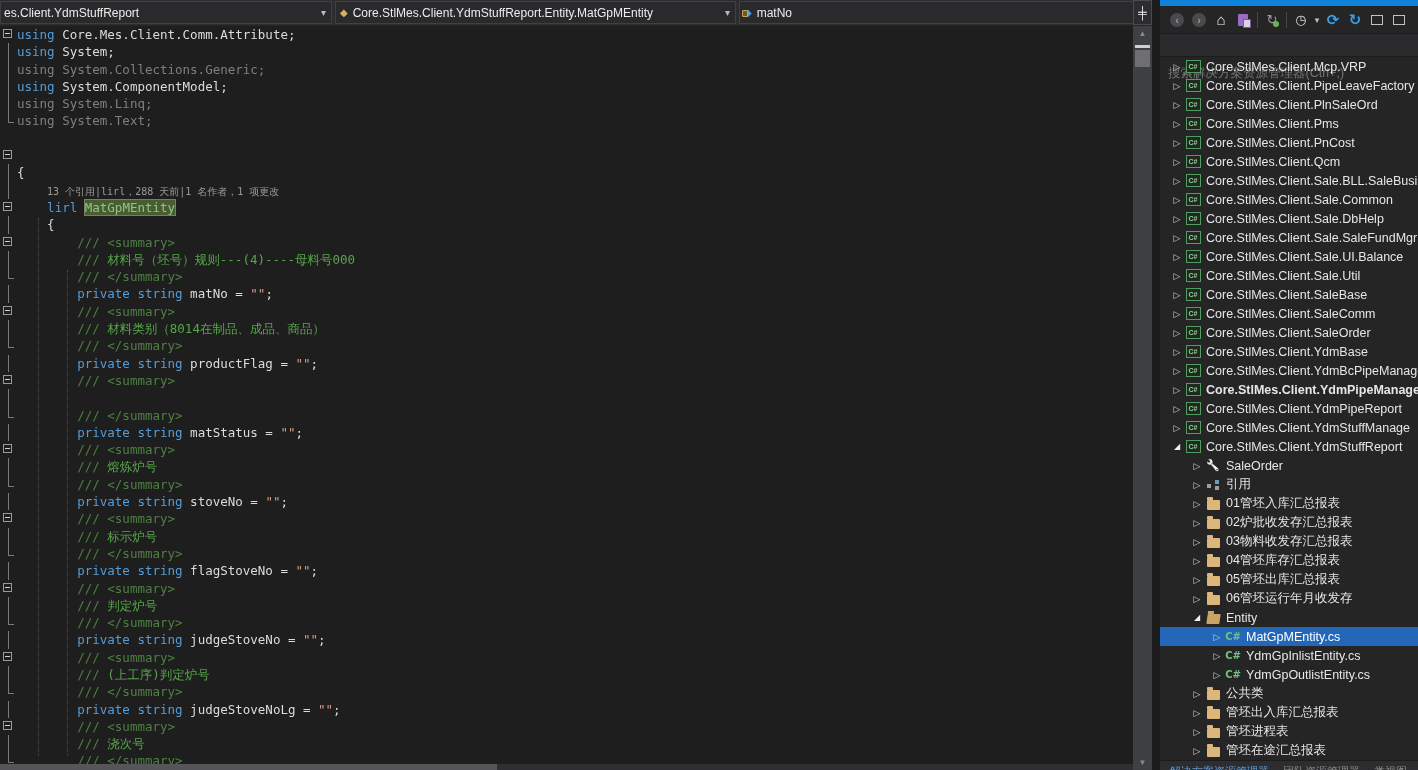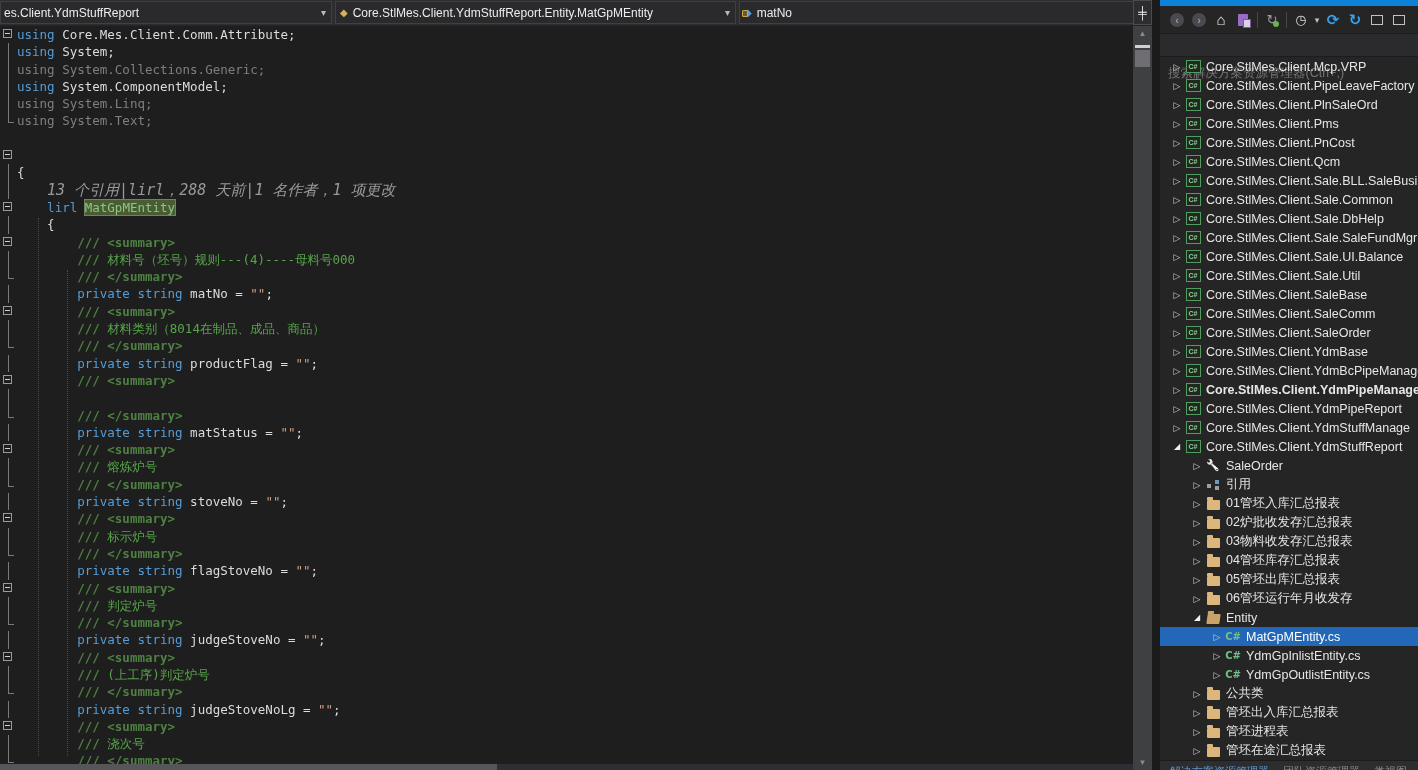--- a/index.html
+++ b/index.html
@@ -29,22 +29,22 @@
   .cline{display:flex;height:17.3px;line-height:17.3px;}
   .gut{position:relative;flex:0 0 17px;}
   .gut.v::before{content:"";position:absolute;left:8px;top:0;bottom:0;width:1px;background:#7a7a7a;}
   .gut.e::before{content:"";position:absolute;left:8px;top:0;height:11px;width:1px;background:#7a7a7a;}
   .gut.e::after{content:"";position:absolute;left:8px;top:10px;width:6px;height:1px;background:#7a7a7a;}
   .gut.box::before{content:"";position:absolute;left:3px;top:3px;width:9px;height:9px;
        border:1px solid #9a9a9a;background:var(--ebg);box-sizing:border-box;}
   .gut.box::after{content:"";position:absolute;left:5px;top:7px;width:5px;height:1px;background:#cfcfcf;}
   .ctext{white-space:pre;}
   .kw{color:var(--kw);} .tx{color:var(--txt);} .gy{color:var(--gy);}
-  .dc{color:var(--dc);font-weight:bold;} .cm{color:var(--cm);} .st{color:var(--st);}
-  .ln{color:var(--ln);font-size:15px;padding-left:30px;font-style:italic;}
+  .dc{color:var(--dc);} .cm{color:var(--cm);} .st{color:var(--st);}
+  .ln{color:var(--ln);font-size:10px;padding-left:30px;}
   .hl{color:var(--hltx);background:var(--hlbg);outline:1px solid #6d855a;}
   .guide{position:absolute;width:0;border-left:1px dotted #4a4a4a;}
   #guide1{left:38px;top:192px;bottom:8px;}
   #guide2{left:67px;top:244px;bottom:8px;}
   
   #hscroll{position:absolute;left:0;top:764px;width:1133px;height:6px;background:#2f2f33;}
   #hthumb{position:absolute;left:0;top:0;width:497px;height:6px;background:#55555a;}
   
   #vscroll{position:absolute;left:1133px;top:26px;width:19px;height:744px;background:#3e4042;}
   .sarrow{position:absolute;left:0;width:19px;text-align:center;color:#8a8a8e;font-size:8px;}

